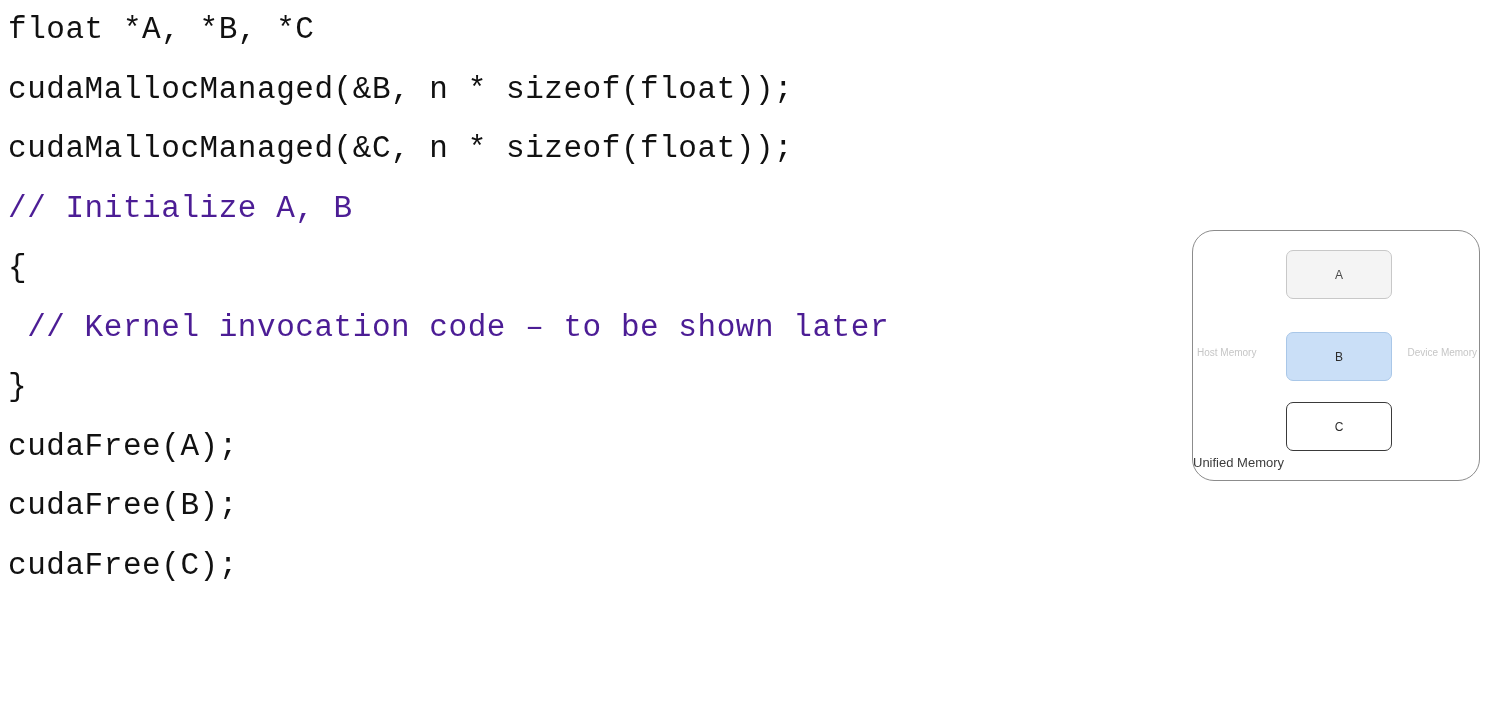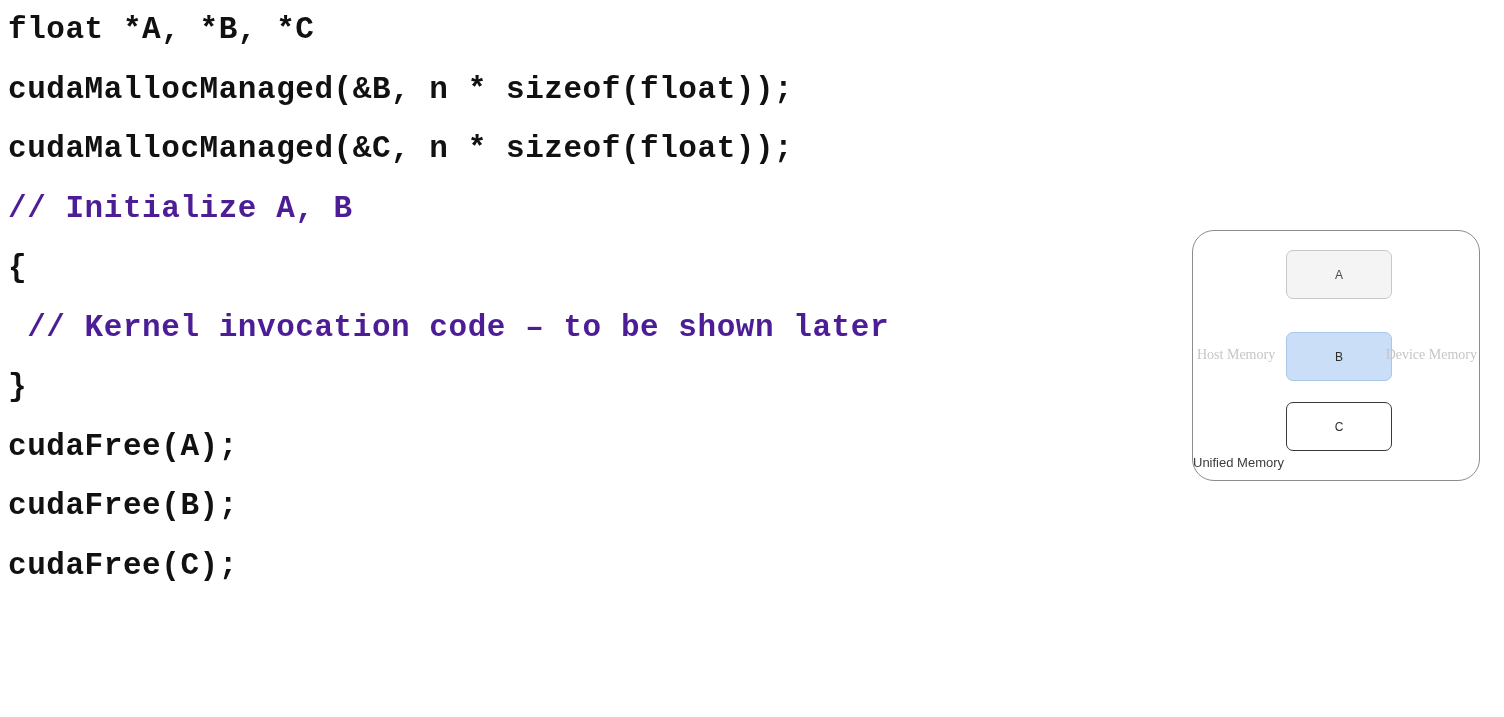--- a/index.html
+++ b/index.html
@@ -17,21 +17,21 @@
 
   
   #code-block {
     position: absolute;
     left: 8px;
     top: 0px;
     width: 1180px;
   }
   .code-line {
     font-family: "Liberation Mono", "DejaVu Sans Mono", monospace;
-    font-weight: bold;
+    font-weight: normal;
     font-size: 31px;
     line-height: 59.5px;
     height: 59.5px;
     letter-spacing: 0.55px;
     color: #111111;
     white-space: pre;
   }
   .code-line.comment {
     color: #4c1d95;
   }
@@ -83,24 +83,23 @@
   }
   #mem-box-c {
     top: 171px;
     background: #ffffff;
     border: 1.2px solid #3a3a3a;
     color: #2c2c2c;
   }
   .side-label {
     position: absolute;
     top: 116px;
-    font-size: 14px;
+    font-size: 10px;
     color: #c6c6c6;
     white-space: nowrap;
-    font-family: Liberation Serif, serif;
   }
   #host-memory-label {
     left: 4px;
   }
   #device-memory-label {
     right: 2px;
   }
   #unified-memory-label {
     position: absolute;
     left: 0;

